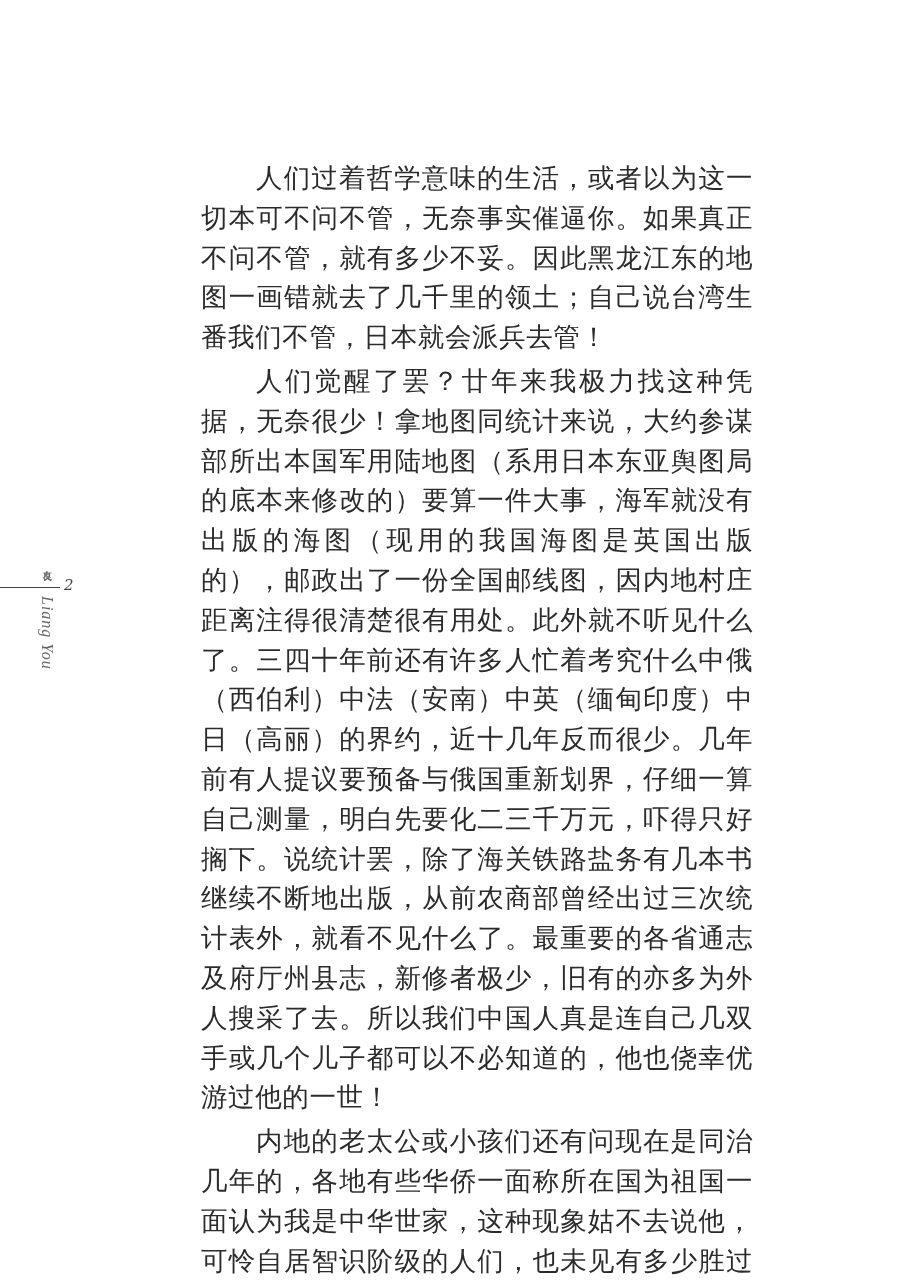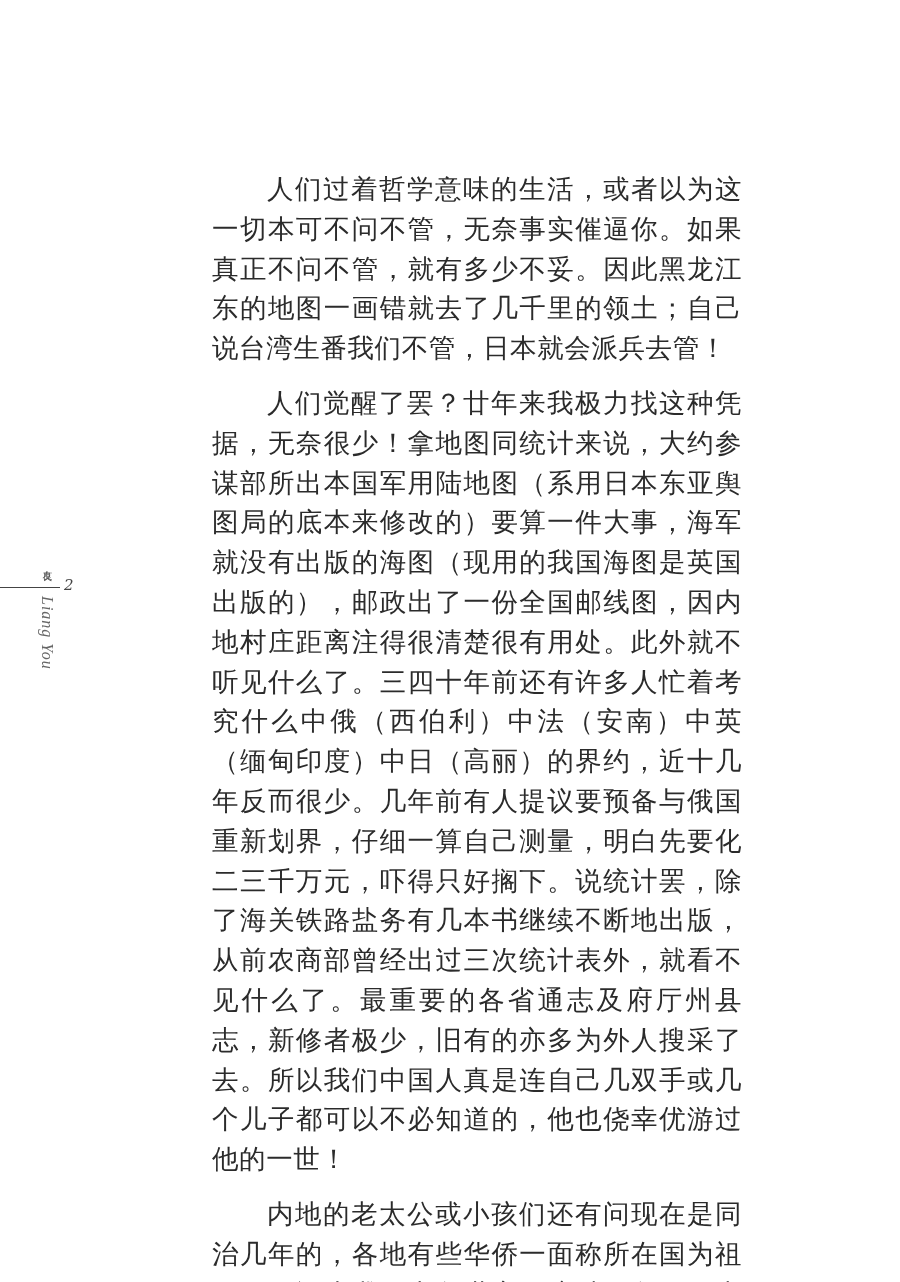--- a/index.html
+++ b/index.html
@@ -4,21 +4,21 @@
 <style>
   html, body { margin:0; padding:0; }
   body {
     width:900px; height:1282px; background:#ffffff; position:relative; overflow:hidden;
     font-family: "DejaVu Serif", "Liberation Serif", serif; color:#2b2b2b;
   }
   .page-text {
     position:absolute; left:197px; top:154px; width:560px;
   }
   .para {
-    margin:15px; font-size:26.5px; line-height:39.8px; letter-spacing:0.6px;
+    margin:4px; font-size:26.5px; line-height:39.8px; letter-spacing:0.6px;
     text-indent:55px; text-align:justify; text-justify:inter-character;
   }
   .margin-rule { position:absolute; left:0; top:587px; width:60px; height:1px; background:#444; }
   .page-number { position:absolute; left:64px; top:576px; font-family:"DejaVu Serif", serif; font-style:italic; font-size:15px; color:#444; }
   .mag-cn { position:absolute; left:40px; top:563px; width:12px; font-size:10px; line-height:10px; color:#555; writing-mode:vertical-rl; }
   .mag-en { position:absolute; left:38px; top:596px; font-family:"Liberation Serif", serif; font-style:italic; font-size:16px; color:#666; writing-mode:vertical-rl; letter-spacing:1px; }
 </style>
 </head>
 <body>
 

